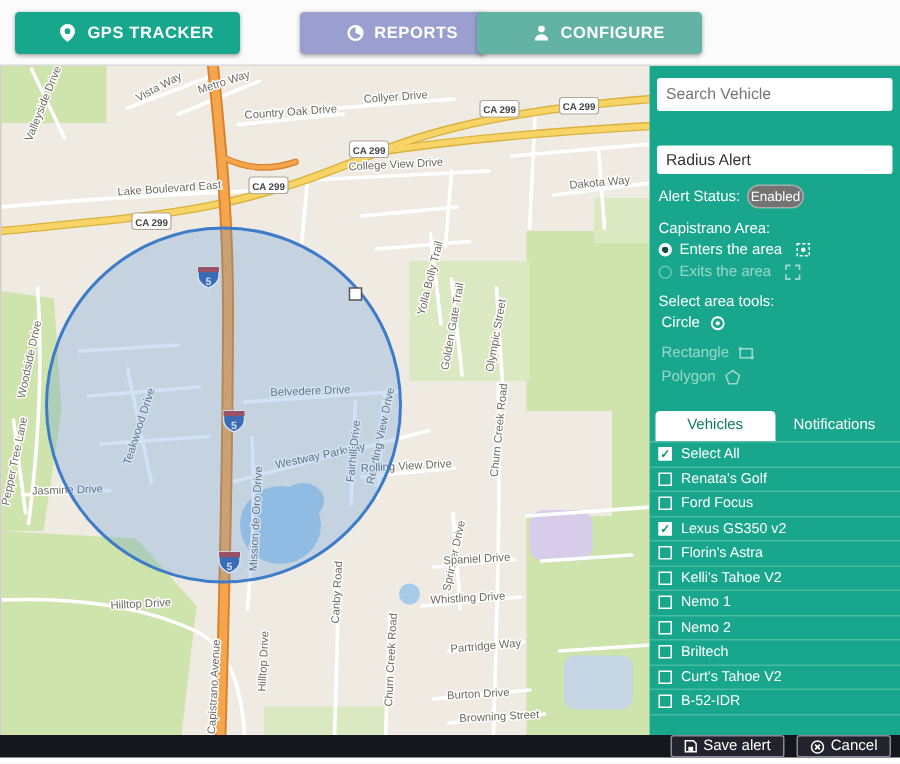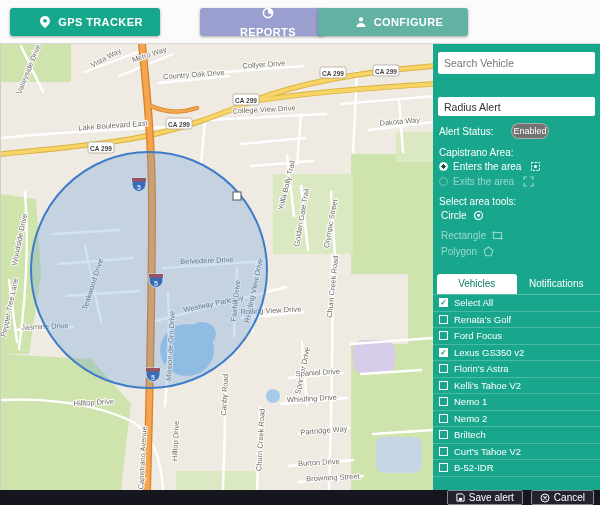--- a/index.html
+++ b/index.html
@@ -7,21 +7,21 @@
     position:relative;width:600px;height:509px;overflow:hidden;
     background:#ffffff;font-family:"Liberation Sans",sans-serif;
     -webkit-font-smoothing:antialiased;
   }
   
   .topbar{position:absolute;left:0;top:0;width:600px;height:44px;background:#fbfbfb;border-bottom:1px solid #d8d8d8;box-sizing:border-box;}
   .btn-main{position:absolute;top:8px;height:28px;border-radius:3px;color:#fff;font-weight:bold;
     font-size:11px;letter-spacing:.4px;display:flex;align-items:center;justify-content:center;gap:7px;
     box-shadow:0 1px 3px rgba(0,0,0,.35);cursor:pointer;user-select:none;padding-left:12px;}
   #btn-gps{left:10px;width:138px;background:#17a78c;}
-  #btn-reports{left:200px;width:112px;background:#9a9fd0;flex-direction:column;}
+  #btn-reports{left:200px;width:112px;background:#9a9fd0;}
   #btn-configure{left:318px;width:138px;background:#63b3a4;}
   .btn-main svg{flex:none;}
   
   .map{position:absolute;left:0;top:44px;width:433px;height:446px;background:#efebe3;overflow:hidden;border-left:1px solid #d0cdc6;box-sizing:border-box;cursor:grab;}
   .g1{fill:#cfe3ac;} .g2{fill:#dbe9c2;} .w{fill:#a6cbe8;} .pu{fill:#d8cceb;} .gb{fill:#c6d6e4;}
   .st{stroke:#ffffff;stroke-width:2.4;fill:none;stroke-linecap:round;}
   .yc{stroke:#d9b23e;stroke-width:5.6;fill:none;stroke-linecap:round;}
   .yf{stroke:#f7d465;stroke-width:3.8;fill:none;stroke-linecap:round;}
   .oc{stroke:#d9822b;stroke-width:8;fill:none;stroke-linecap:round;}
   .of{stroke:#f5a54d;stroke-width:5.4;fill:none;stroke-linecap:round;}
@@ -35,21 +35,21 @@
   .shield-top{fill:#b33a3a;}
   .shield-text{font-family:"Liberation Sans",sans-serif;font-weight:bold;font-size:7px;fill:#ffffff;text-anchor:middle;}
   .alert-circle{fill:#5b96d6;fill-opacity:.28;stroke:#3e7cc9;stroke-width:2;}
   .handle{fill:#ffffff;stroke:#555555;stroke-width:1;}
   
   .sidebar{position:absolute;left:433px;top:44px;width:167px;height:446px;background:#18a78c;color:#fff;overflow:hidden;}
   .search-input{display:block;margin:8px 5px 0;width:calc(100% - 10px);height:22px;border:none;border-radius:2px;
     padding:0 6px;font-family:"Liberation Sans",sans-serif;font-size:10.5px;color:#333;box-sizing:border-box;outline:none;}
   .alert-name-input{display:block;margin:23px 5px 0;width:calc(100% - 10px);height:19px;border:none;border-radius:2px;
     padding:0 6px;font-family:"Liberation Sans",sans-serif;font-size:10.5px;color:#333;box-sizing:border-box;outline:none;}
-  .status-row{display:flex;align-items:center;gap:18px;margin:8px 6px 0;height:14px;}
+  .status-row{display:flex;align-items:center;gap:5px;margin:8px 6px 0;height:14px;}
   .sb-label{font-size:10px;color:#fff;}
   .status-pill{background:#737373;border:1px solid rgba(255,255,255,.4);border-radius:9px;padding:2px 1px;font-size:9px;cursor:pointer;}
   .section-label{margin:9px 6px 0;height:10px;font-size:10px;}
   .radio-row{display:flex;align-items:center;gap:5px;margin:4px 6px 0;height:11px;cursor:pointer;}
   .radio{width:9px;height:9px;border-radius:50%;border:1px solid #fff;flex:none;box-sizing:border-box;}
   .radio.on{background:radial-gradient(circle,#0c4f41 0 40%,#ffffff 45%);}
   .radio.off{border-color:rgba(255,255,255,.65);background:transparent;}
   .dim{opacity:.55;}
   .mini-icon{margin-left:4px;flex:none;}
   .tool-row{display:flex;align-items:flex-start;gap:6px;margin:4px 6px 0;height:11px;padding-left:2px;cursor:pointer;font-size:10px;}

